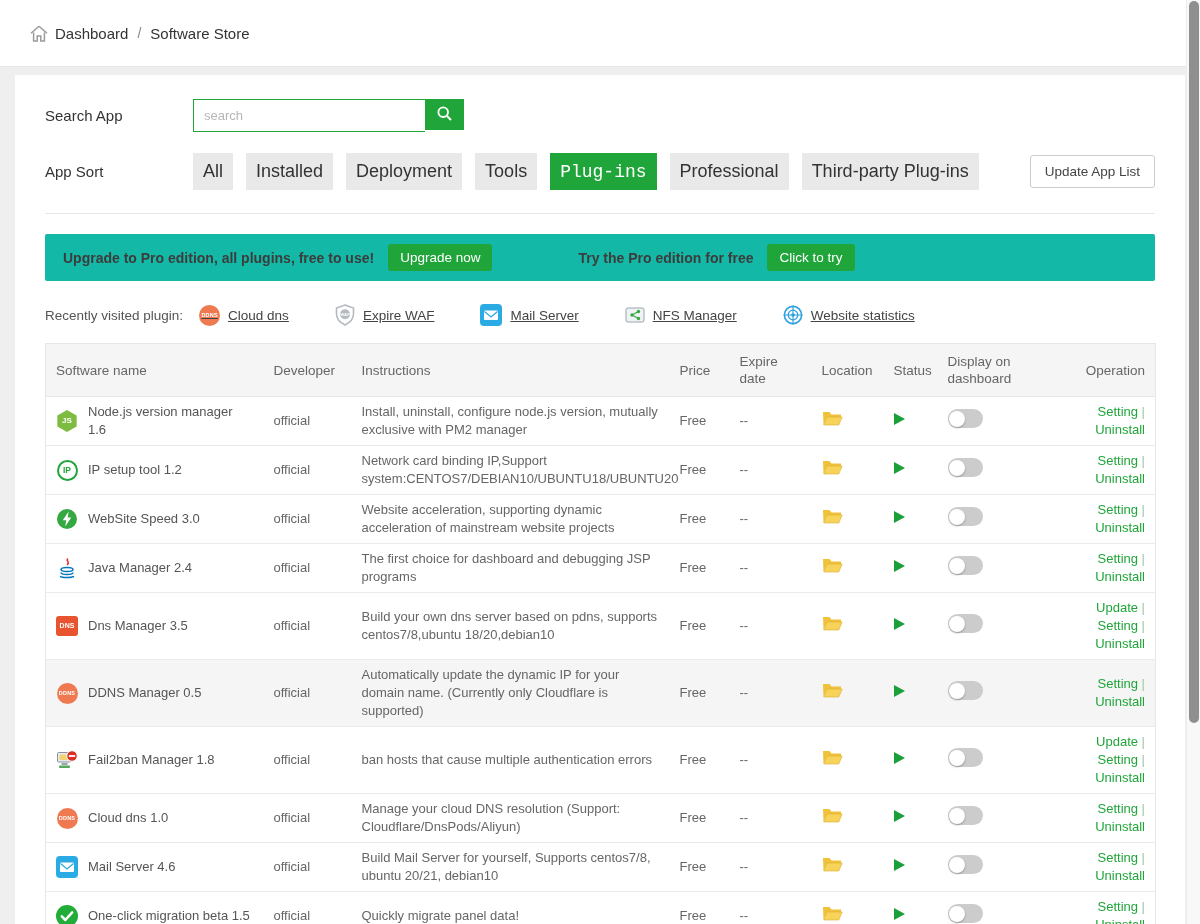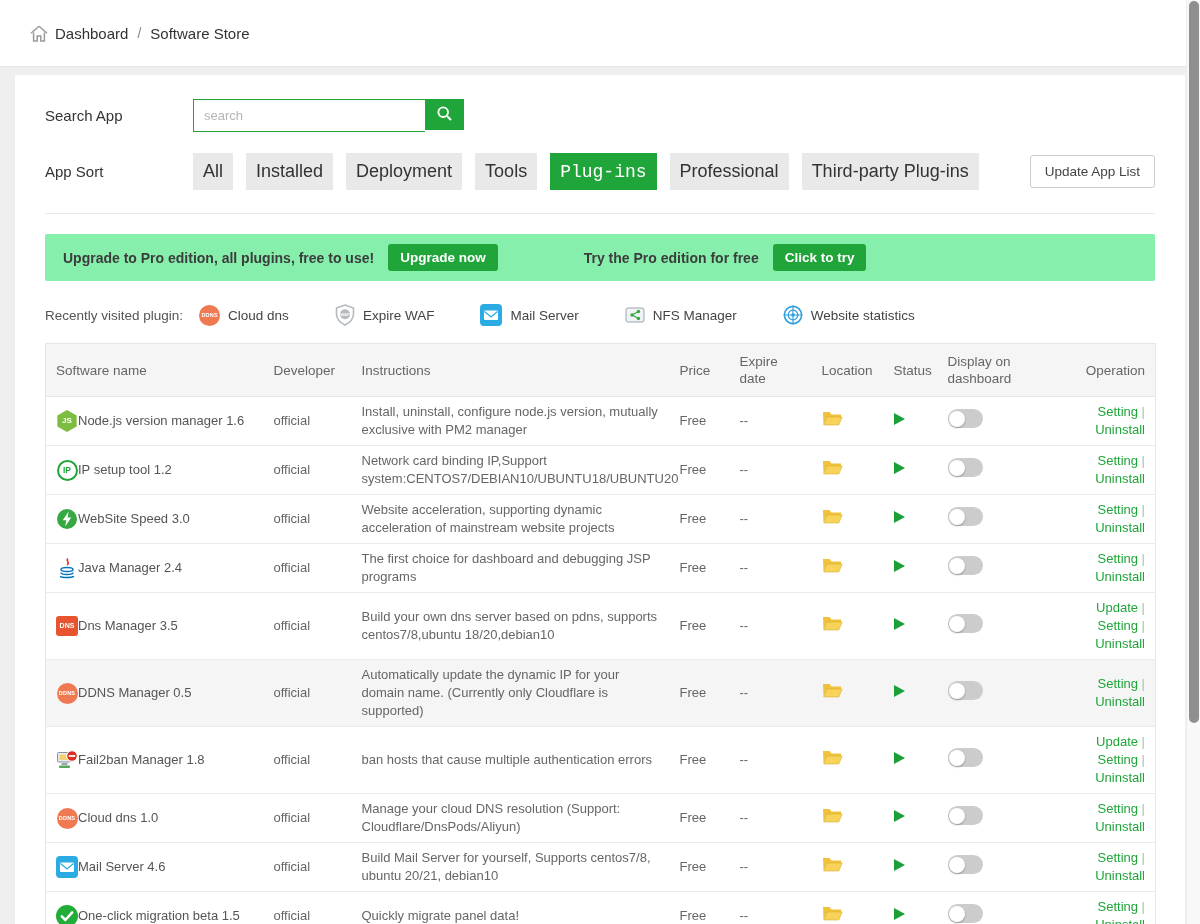--- a/index.html
+++ b/index.html
@@ -47,54 +47,54 @@
     padding:8px 10px; cursor:pointer; white-space:nowrap;
   }
   .sort-btn.active { background:var(--accent); color:#fff;font-family:Liberation Mono, monospace; }
   .update-btn {
     background:#fff; border:1px solid #ccc; border-radius:3px; color:#444;
     font-size:13.5px; padding:8px 14px; cursor:pointer; margin-left:auto;
   }
 
   
   .banner {
-    margin-top:20px; background:#86efac; border-radius:2px; height:47px;
+    margin-top:20px; background:#14b8a6; border-radius:2px; height:47px;
     display:flex; align-items:center; padding:0 18px; gap:14px;
   }
   .banner b { font-size:14px; color:#3c3c3c; }
   .banner .bn-btn {
     background:var(--accent); color:#fff; border:none; border-radius:3px;
-    font-size:13.5px; font-weight:bold; padding:6px 12px; cursor:pointer;
+    font-size:13.5px; font-weight:normal; padding:6px 12px; cursor:pointer;
   }
   .banner .bn-gap { width:58px; }
 
   
   .recent { display:flex; align-items:center; margin-top:19px; height:30px; }
   .recent-label { font-size:13.5px; color:#555; margin-right:16px; }
-  .recent-item { display:flex; align-items:center; margin-right:46px; cursor:pointer; }
+  .recent-item { display:flex; align-items:center; margin-right:46px; cursor:pointer;text-decoration:underline; }
   .recent-item .ric { margin-right:8px; display:flex; align-items:center; }
   .recent-item span.rlab { font-size:13.5px; color:#444; }
 
   
   table { border-collapse:collapse; width:1110px; margin-top:13px; table-layout:fixed;
           border:1px solid #e6e6e6; }
   thead th {
     background:#f5f5f5; color:#666; font-weight:normal; font-size:13.5px;
     text-align:left; padding:9px 10px; line-height:17px; border-bottom:1px solid #e6e6e6;
   }
   td { padding:6px 10px; font-size:13px; color:#666; line-height:18px;
        border-top:1px solid #ebebeb; vertical-align:middle; }
   tr:first-child td { border-top:none; }
   tr.hl td { background:#f5f5f5; }
   .c-name { width:218px; } .c-dev { width:88px; } .c-ins { width:318px; }
   .c-price { width:60px; } .c-exp { width:82px; } .c-loc { width:72px; }
   .c-status { width:54px; } .c-tog { width:108px; }
   .c-ops { width:110px; text-align:right; }
   th.c-ops { text-align:right; }
-  .name-wrap { display:flex; align-items:center; gap:0; min-height:28px; }
+  .name-wrap { display:flex; align-items:center; gap:10px; min-height:28px; }
   .app-name { color:#555; }
   .app-icon { flex:0 0 22px; width:22px; height:22px; display:flex;
               align-items:center; justify-content:center; }
   .c-ops a { color:var(--accent); text-decoration:none; cursor:pointer; }
   .c-ops .sep { color:#9cc7a5; }
 
   
   .play { display:inline-block; width:0; height:0; border-left:11px solid #1ba039;
           border-top:6.5px solid transparent; border-bottom:6.5px solid transparent; }
   .toggle { display:inline-block; width:35px; height:19px; background:#ccc;

